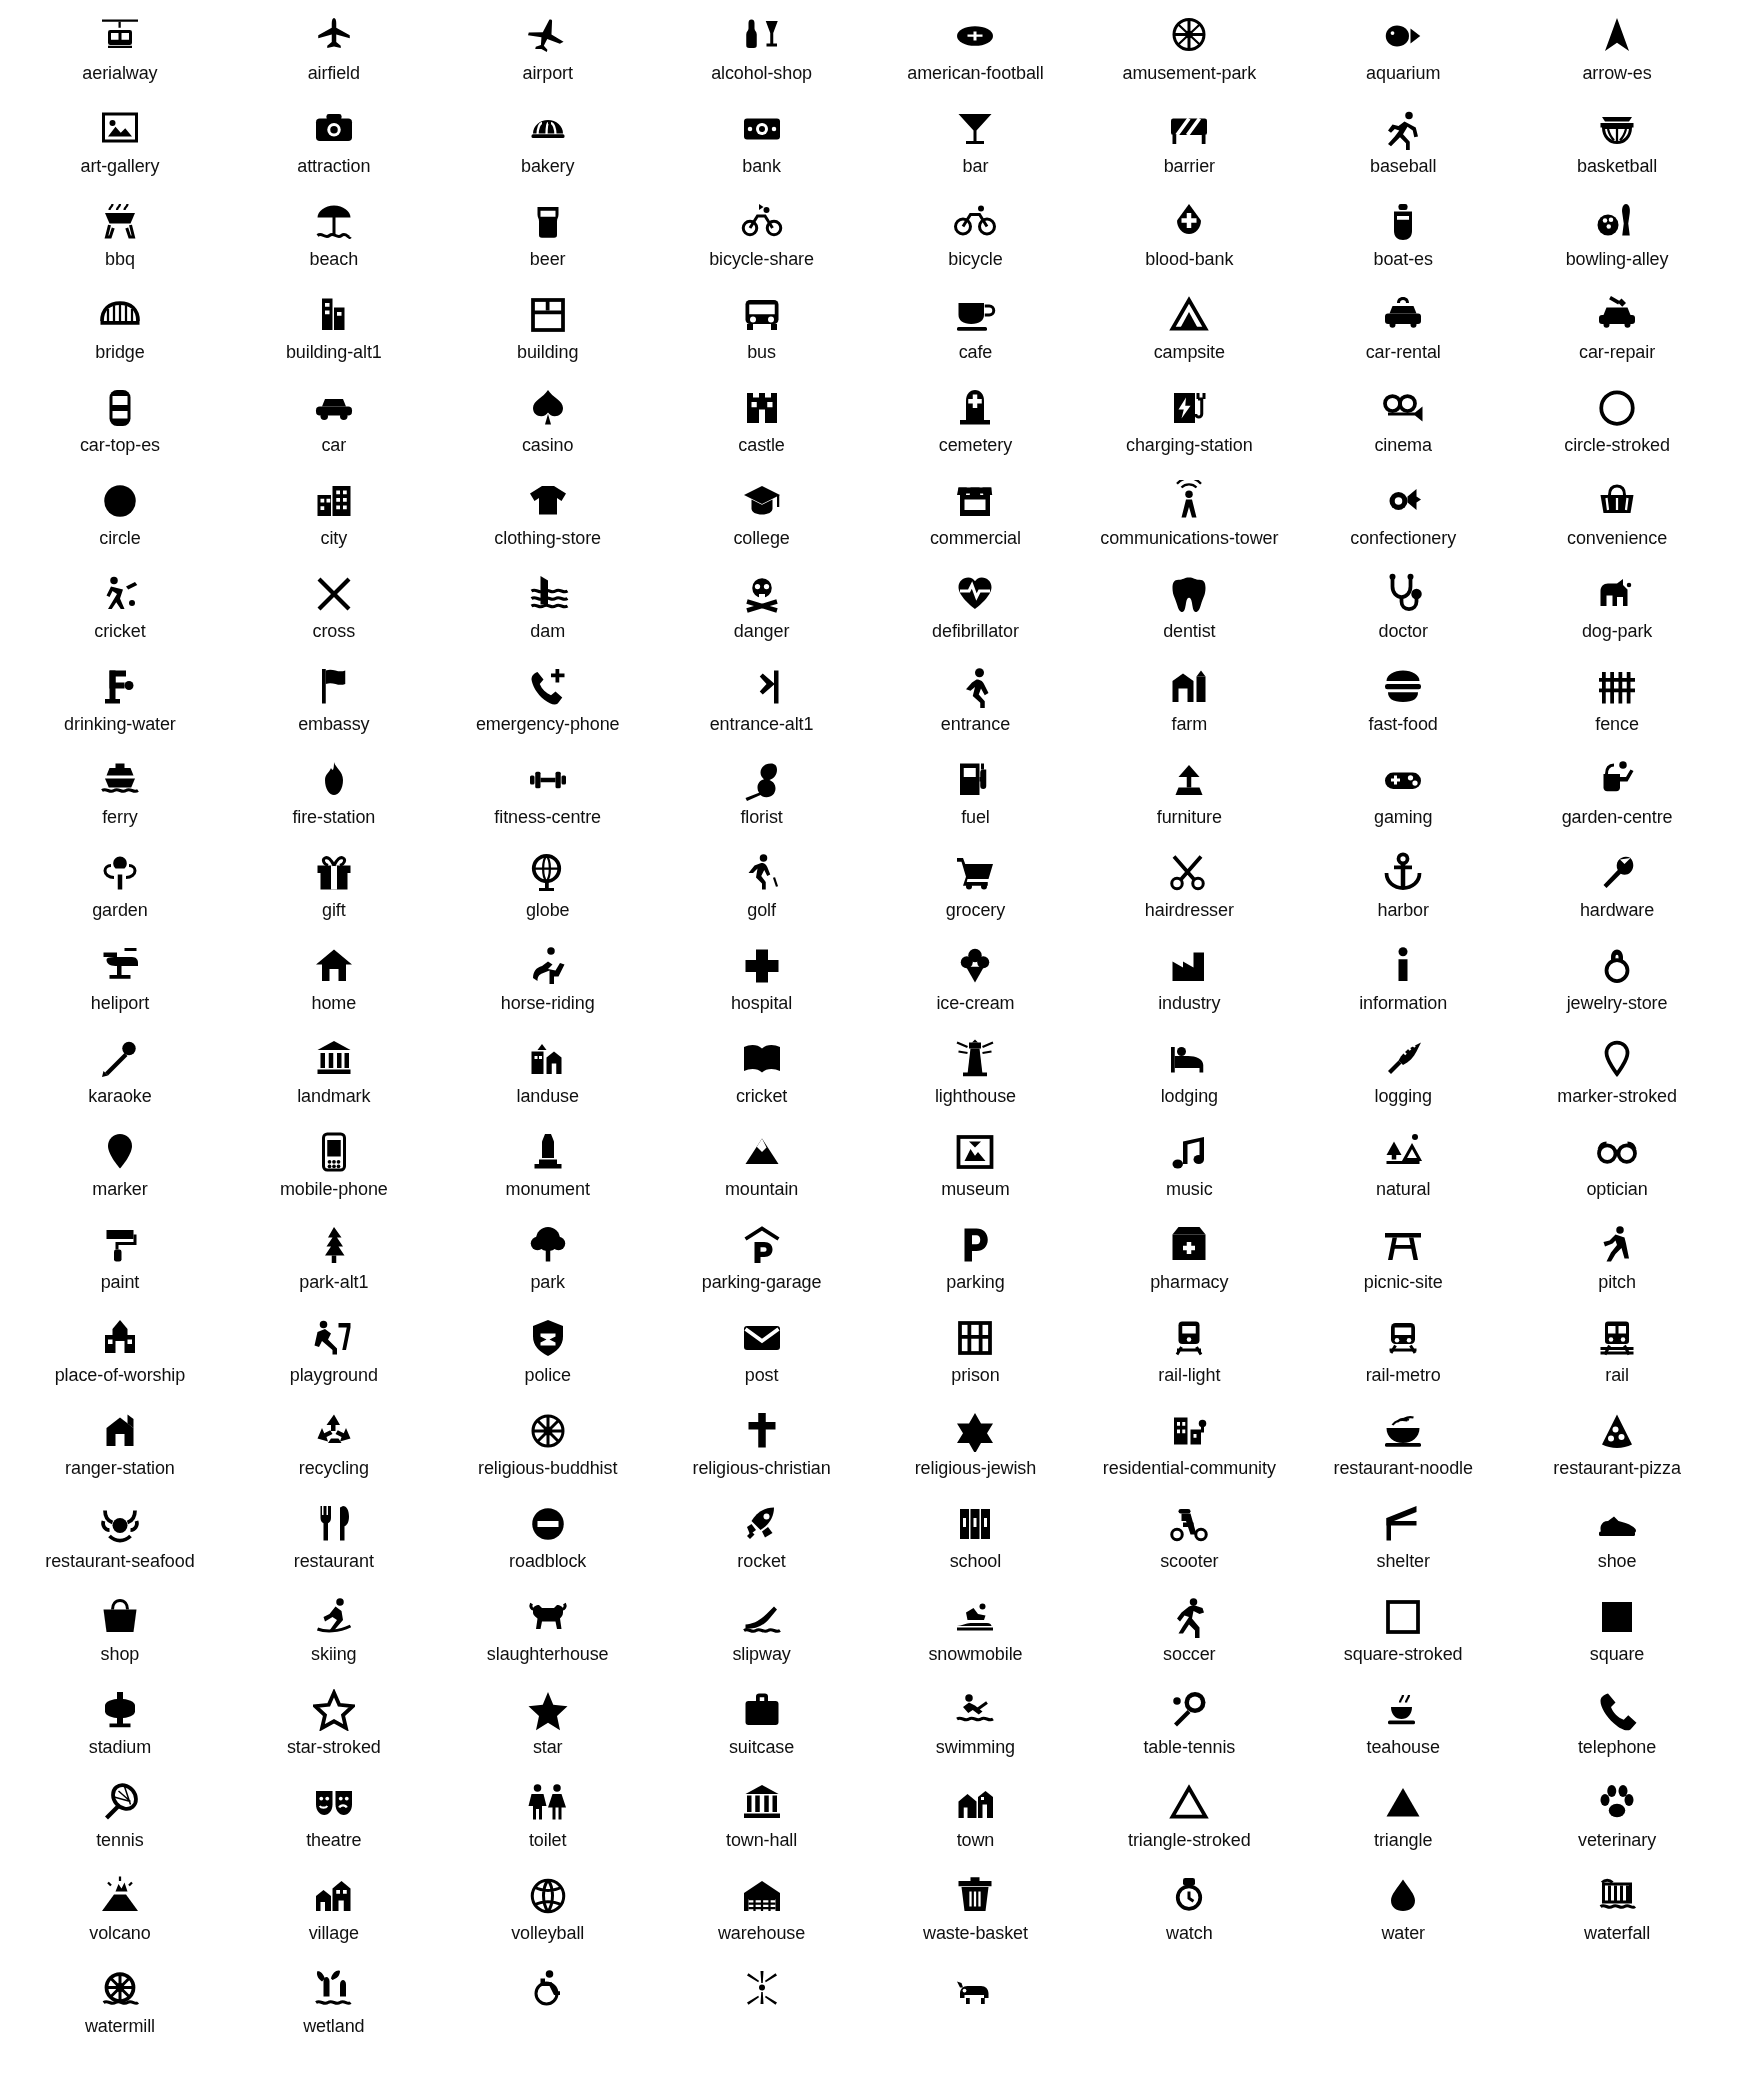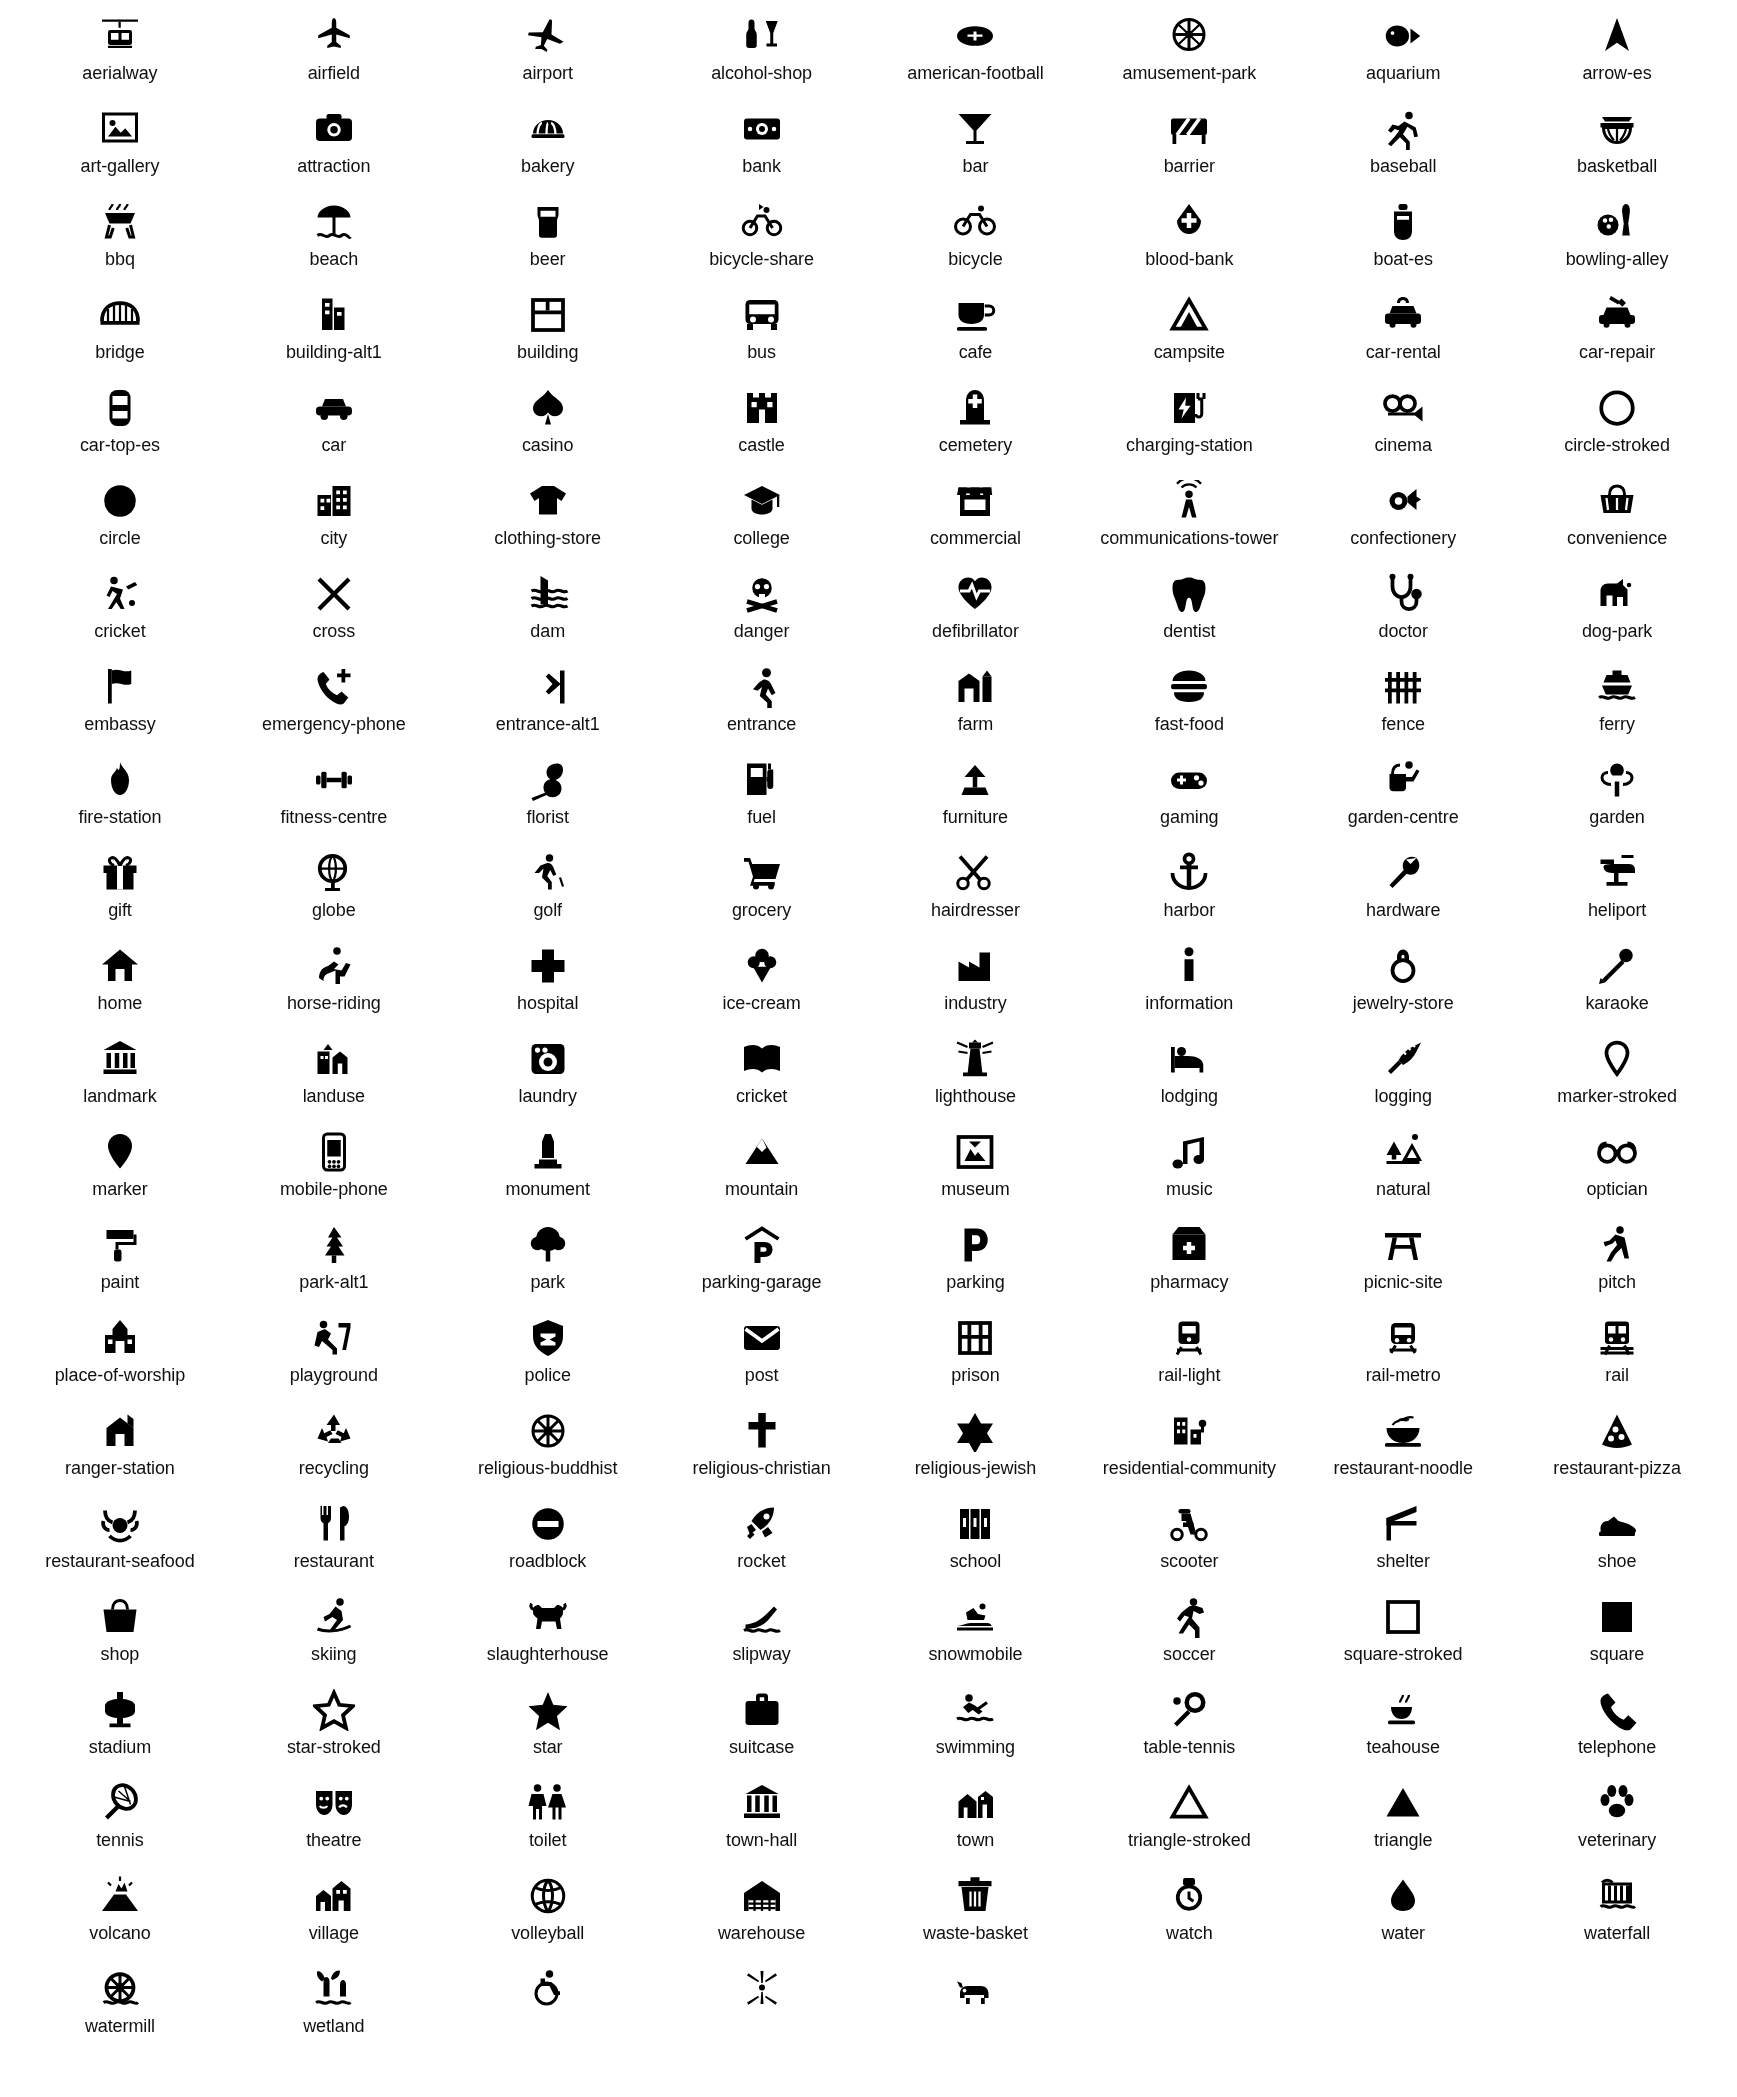--- a/index.html
+++ b/index.html
@@ -631,20 +631,31 @@
         <svg width="42" height="42" viewBox="0 0 56 56" aria-hidden="true">
           <path d="M6 44V24c0-6 4-10 10-10h12l8-6v8l6 6v22h-6V32h-8v12h-6V30h-8v14z"></path>
           <circle cx="44" cy="16" r="3"></circle>
         </svg>
       </div>
       <div class="caption">dog-park</div>
     </div>
     <div class="cell">
       <div class="glyph">
         <svg width="42" height="42" viewBox="0 0 56 56" aria-hidden="true">
+          <path d="M14 6h22v8H22v8h12v8H14z"></path>
+          <rect x="14" y="6" width="8" height="40"></rect>
+          <rect x="8" y="44" width="20" height="6"></rect>
+          <circle cx="40" cy="26" r="6"></circle>
+        </svg>
+      </div>
+      <div class="caption">drinking-water</div>
+    </div>
+    <div class="cell">
+      <div class="glyph">
+        <svg width="42" height="42" viewBox="0 0 56 56" aria-hidden="true">
           <rect x="12" y="4" width="5" height="46"></rect>
           <path d="M17 6c10-4 16 4 26 0v18c-10 4-16-4-26 0z"></path>
         </svg>
       </div>
       <div class="caption">embassy</div>
     </div>
     <div class="cell">
       <div class="glyph">
         <svg width="42" height="42" viewBox="0 0 56 56" aria-hidden="true">
           <path d="M14 8l8 10-5 6c3 7 8 12 15 15l6-5 9 8-6 8c-4 3-10 1-18-5C13 37 7 26 6 18c0-5 3-8 8-10z"></path>
@@ -972,32 +983,20 @@
         <svg width="42" height="42" viewBox="0 0 56 56" aria-hidden="true">
           <rect x="6" y="18" width="16" height="30"></rect>
           <rect x="10" y="24" width="4" height="4" fill="#fff"></rect>
           <rect x="16" y="24" width="4" height="4" fill="#fff"></rect>
           <path d="M26 48V26l10-8 10 8v22z"></path>
           <rect x="33" y="34" width="6" height="14" fill="#fff"></rect>
           <path d="M20 8l-6 8h12z"></path>
         </svg>
       </div>
       <div class="caption">landuse</div>
-    </div>
-    <div class="cell">
-      <div class="glyph">
-        <svg width="42" height="42" viewBox="0 0 56 56" aria-hidden="true">
-          <rect x="6" y="8" width="44" height="40" rx="6"></rect>
-          <circle cx="28" cy="32" r="12" fill="#fff"></circle>
-          <circle cx="28" cy="32" r="6"></circle>
-          <circle cx="14" cy="16" r="3.5" fill="#fff"></circle>
-          <circle cx="24" cy="16" r="3.5" fill="#fff"></circle>
-        </svg>
-      </div>
-      <div class="caption">laundry</div>
     </div>
     <div class="cell">
       <div class="glyph">
         <svg width="42" height="42" viewBox="0 0 56 56" aria-hidden="true">
           <path d="M4 12c8-4 18-4 24 2v32c-6-6-16-6-24-2z"></path>
           <path d="M52 12c-8-4-18-4-24 2v32c6-6 16-6 24-2z"></path>
         </svg>
       </div>
       <div class="caption">cricket</div>
     </div>

